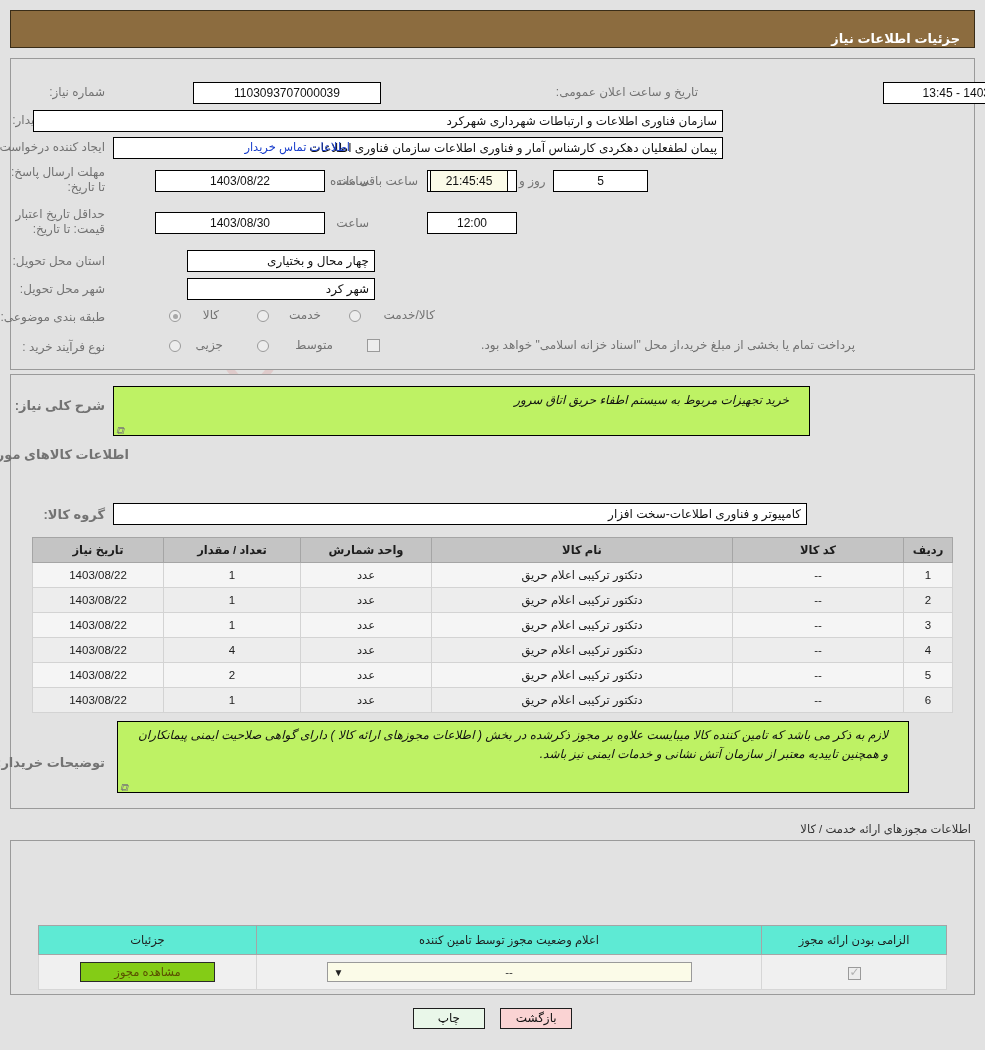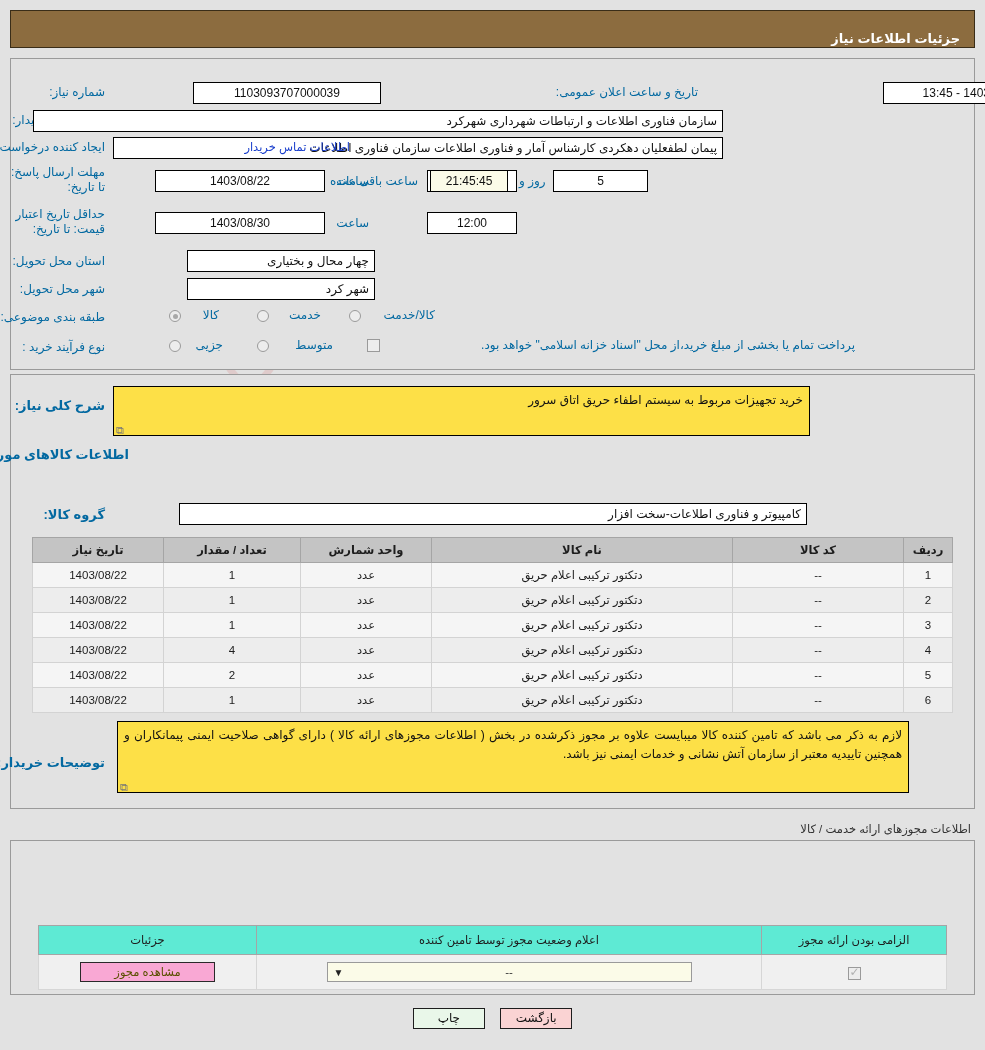--- a/index.html
+++ b/index.html
@@ -81,21 +81,21 @@
     padding: 1px 5px;
     color: #111;
     white-space: nowrap;
     overflow: hidden;
   }
   .fld.center { text-align: center; }
   .fld.beige { background: #fbfbe8; }
   .lbl {
     position: absolute;
     font-size: 12px;
-    color: #0369a1;
+    color: #737373;
     white-space: nowrap;
   }
   .lbl.bold { font-weight: bold; font-size: 13px; }
   .lbl.wrap { white-space: normal; line-height: 15px; }
   .link {
     position: absolute;
     font-size: 11.5px;
     color: #1a3fcc;
     cursor: pointer;
     white-space: nowrap;
@@ -129,28 +129,29 @@
     content: "\2713";
     position: absolute;
     left: 1px; top: -3px;
     font-size: 12px;
     color: #b0b0b0;
   }
 
   
   .ta {
     position: absolute;
-    background: #fde047;
+    background: #bef264;
     border: 1px solid #000;
     box-sizing: border-box;
-    padding: 4px 6px;
+    padding: 4px 20px;
     font-size: 12px;
     line-height: 19px;
     color: #111;
     overflow: hidden;
+    font-style: italic;
   }
   .ta .grip {
     position: absolute;
     left: 2px; bottom: 0px;
     width: 10px; height: 10px;
     color: #777;
     font-size: 11px;
     line-height: 10px;
     direction: ltr;
   }
@@ -221,21 +222,21 @@
     position: absolute;
     left: 6px; top: 1px;
     font-size: 10px;
     color: #222;
   }
   .btn-view {
     display: inline-block;
     min-width: 135px;
     height: 20px;
     line-height: 18px;
-    background: #f9a8d4;
+    background: #84cc16;
     border: 1px solid #2a2a2a;
     box-sizing: border-box;
     font-size: 11.5px;
     color: #5a5000;
     cursor: pointer;
   }
 
   .section-caption {
     position: absolute;
     top: 822px;
@@ -338,21 +339,21 @@
 
   <div class="lbl bold" style="top:398px; right:880px; z-index:4;">شرح کلی نیاز:</div>
   <div class="ta" style="top:386px; right:175px; width:697px; height:50px; z-index:4;">
     <span>خرید تجهیزات مربوط به سیستم اطفاء حریق اتاق سرور</span>
     <span class="grip">⧉</span>
   </div>
 
   <div class="lbl bold" style="top:447px; right:856px; z-index:4;">اطلاعات کالاهای مورد نیاز</div>
 
   <div class="lbl bold" style="top:507px; right:880px; z-index:4;">گروه کالا:</div>
-  <div class="fld" style="top:503px; right:178px; width:628px; height:22px; z-index:4;">کامپیوتر و فناوری اطلاعات-سخت افزار</div>
+  <div class="fld" style="top:503px; right:178px; width:694px; height:22px; z-index:4;">کامپیوتر و فناوری اطلاعات-سخت افزار</div>
 
   <table class="gtable">
     <thead>
       <tr>
         <th style="width:46px;">ردیف</th>
         <th style="width:168px;">کد کالا</th>
         <th>نام کالا</th>
         <th style="width:128px;">واحد شمارش</th>
         <th style="width:134px;">تعداد / مقدار</th>
         <th style="width:128px;">تاریخ نیاز</th>

